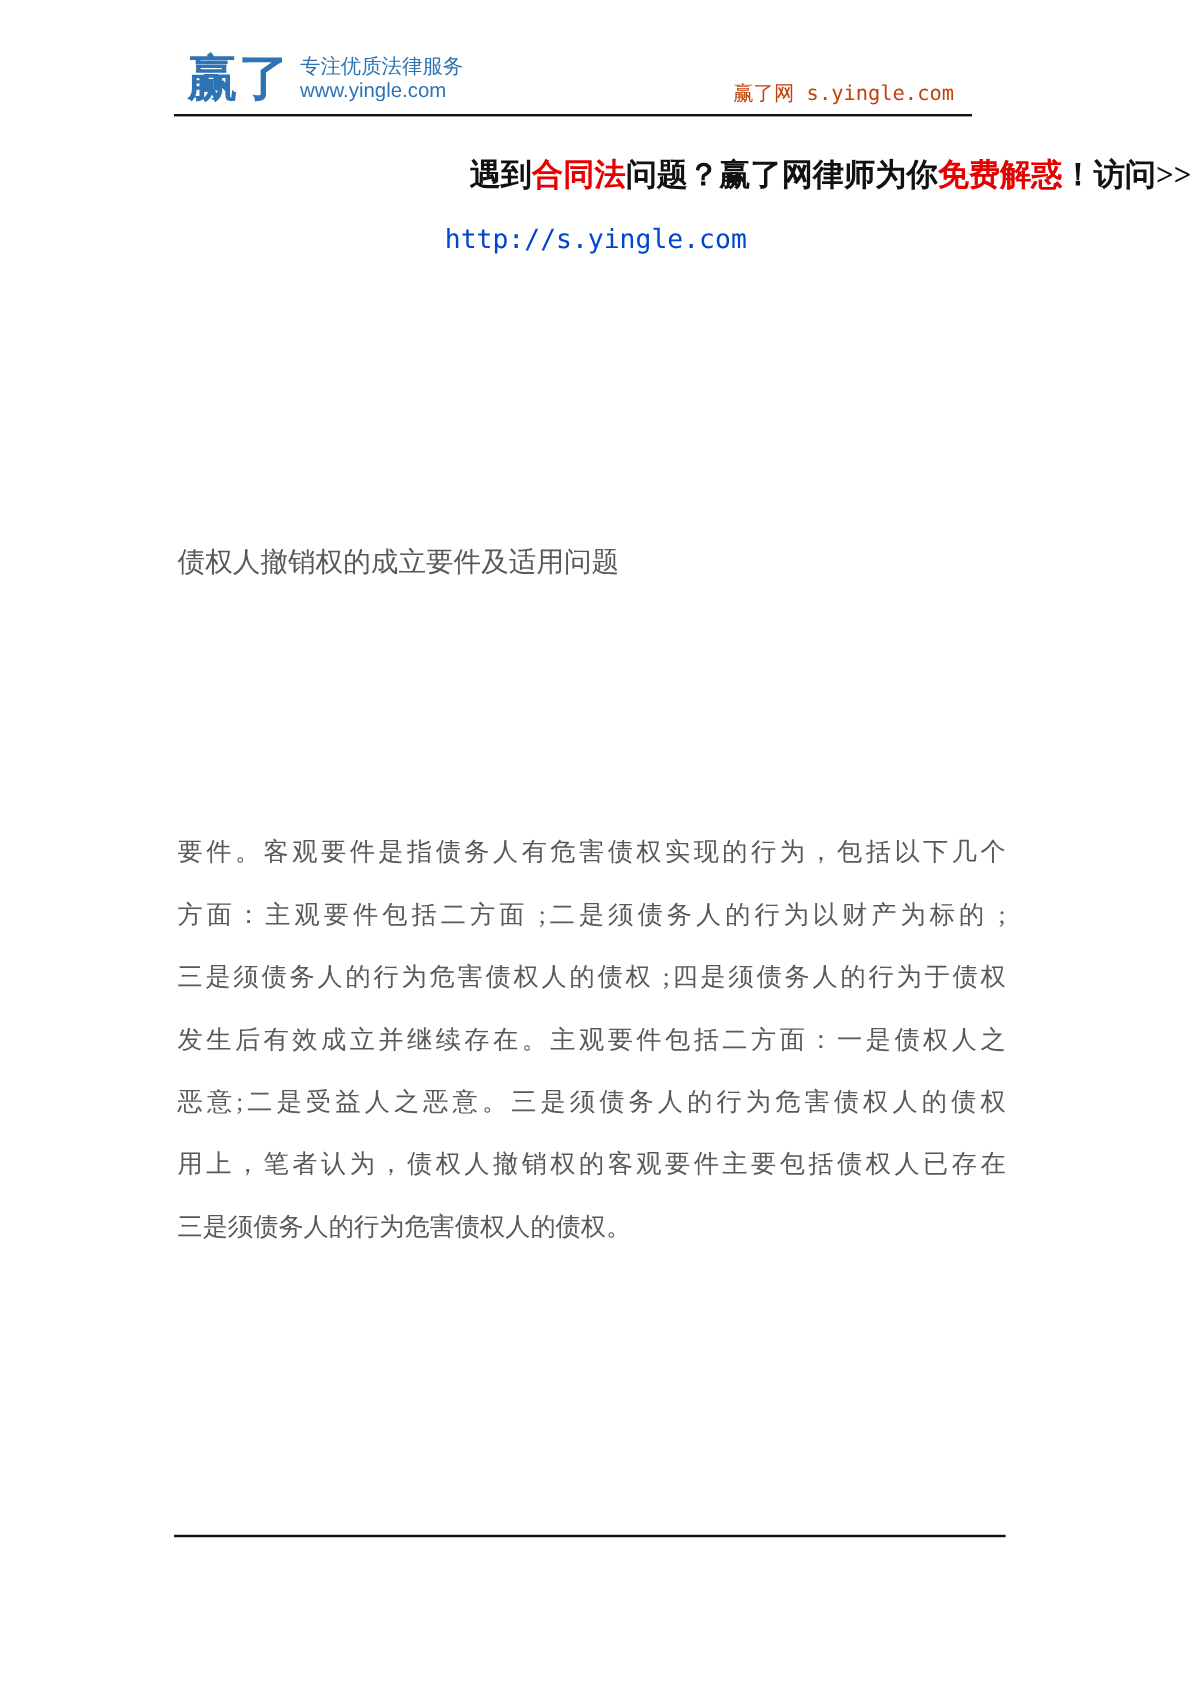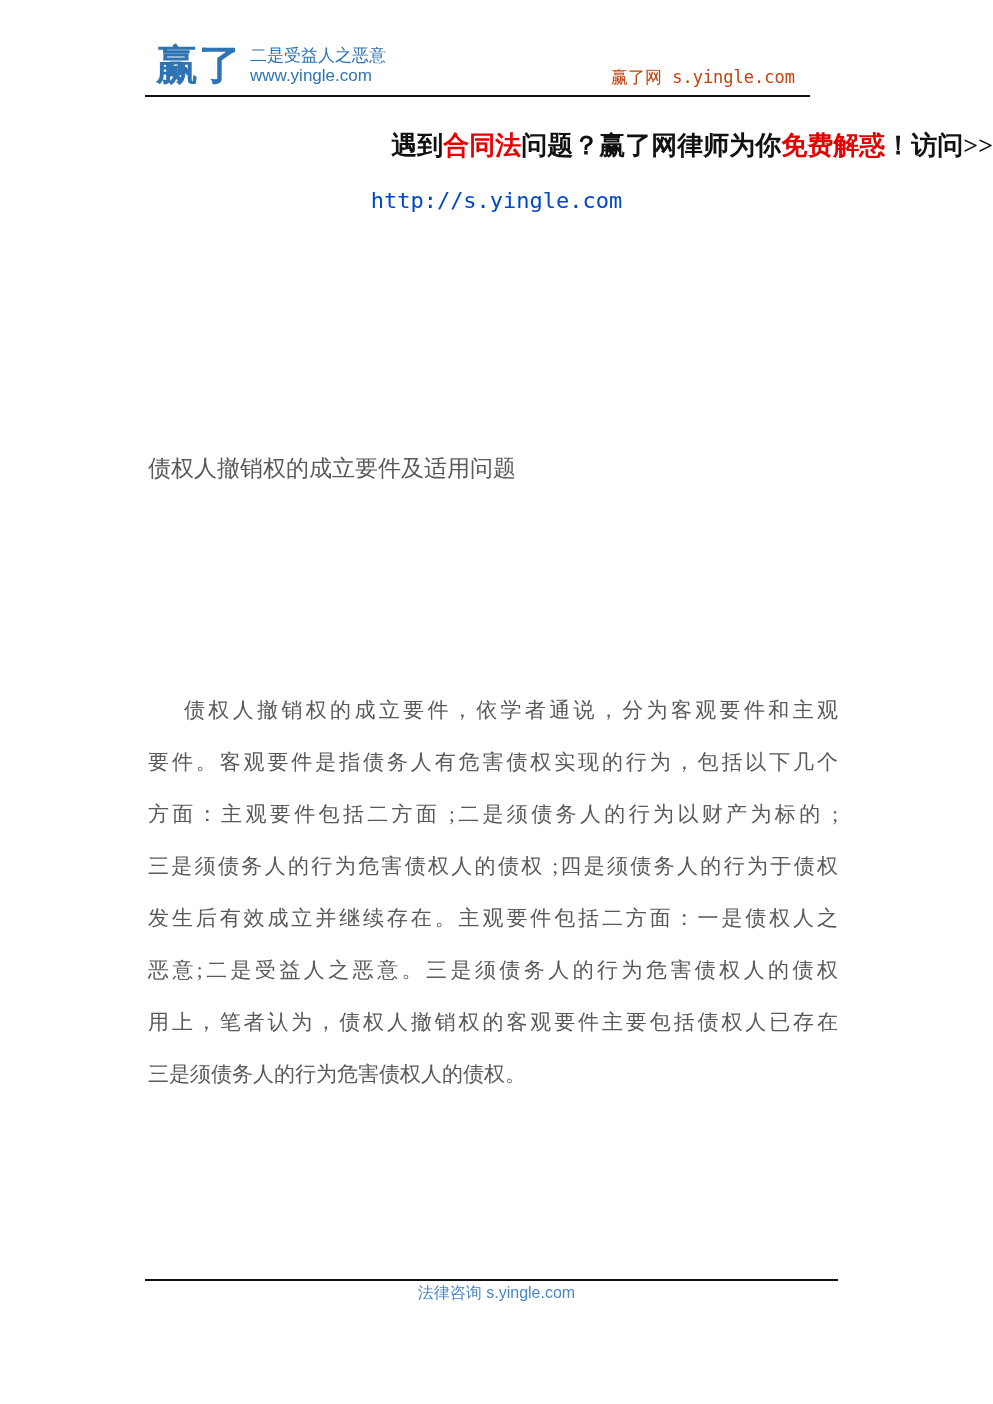--- a/index.html
+++ b/index.html
@@ -150,40 +150,38 @@
   }
 </style>
 </head>
 <body>
 
 <div class="page">
 
   <div class="logo-wrap">
     <div class="logo-text">赢了</div>
     <div class="logo-sub">
-      <div class="logo-tagline">二是受益人之恶意</div>
+      <div class="logo-tagline">专注优质法律服务</div>
       <div class="logo-url">www.yingle.com</div>
     </div>
   </div>
 
   <div class="header-right">赢了网 s.yingle.com</div>
 
   <div class="header-rule"></div>
 
   <div class="promo-line"><span>遇到</span><span class="red">合同法</span><span>问题？赢了网律师为你</span><span class="red">免费解惑</span><span>！访问&gt;&gt;</span></div>
   <div class="promo-url">http://s.yingle.com</div>
 
   <div class="article-title">债权人撤销权的成立要件及适用问题</div>
   <div class="article-body">
-      <div class="body-line justify first">债权人撤销权的成立要件，依学者通说，分为客观要件和主观</div>
       <div class="body-line justify">要件。客观要件是指债务人有危害债权实现的行为，包括以下几个</div>
       <div class="body-line justify">方面：主观要件包括二方面 ;二是须债务人的行为以财产为标的 ;</div>
       <div class="body-line justify">三是须债务人的行为危害债权人的债权 ;四是须债务人的行为于债权</div>
       <div class="body-line justify">发生后有效成立并继续存在。主观要件包括二方面：一是债权人之</div>
       <div class="body-line justify">恶意;二是受益人之恶意。三是须债务人的行为危害债权人的债权</div>
       <div class="body-line justify">用上，笔者认为，债权人撤销权的客观要件主要包括债权人已存在</div>
       <div class="body-line">三是须债务人的行为危害债权人的债权。</div>
     </div>
 
   <div class="footer-rule"></div>
-  <div class="footer-link">法律咨询 s.yingle.com</div>
 
 </div>
 
 </body></html>

